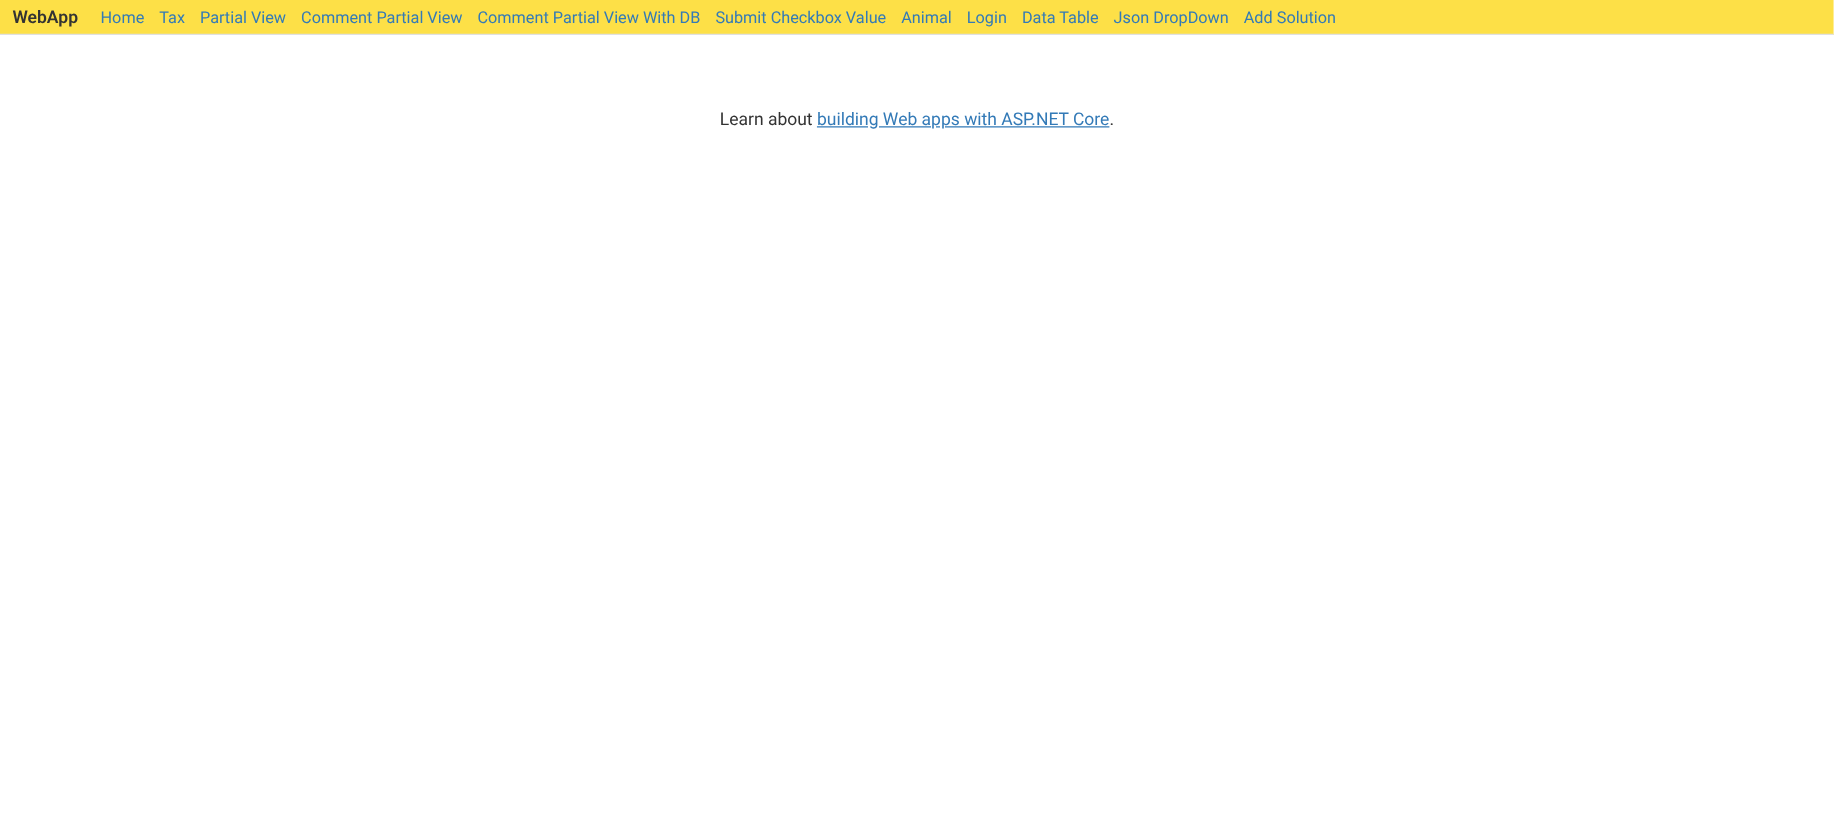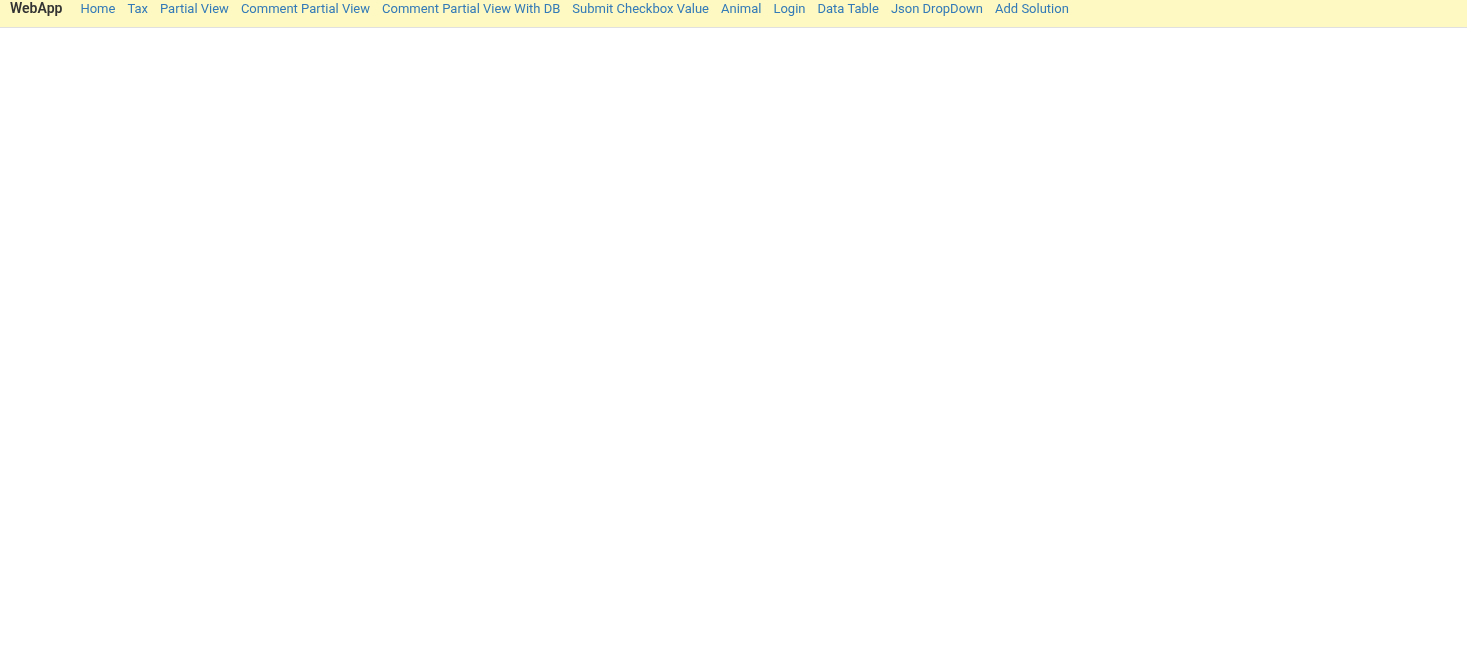--- a/index.html
+++ b/index.html
@@ -10,25 +10,25 @@
 
     body {
       font-family: -apple-system, BlinkMacSystemFont, "Segoe UI", Roboto, "Helvetica Neue", Arial, sans-serif;
       background: #ffffff;
       color: #333;
       font-size: 14px;
     }
 
     nav {
       display: flex;
-      align-items: flex-start;
+      align-items: center;
       padding: 0 10px;
       height: 28px;
       border-bottom: 1px solid #e0e0e0;
-      background: #fef9c3;
+      background: #fde047;
       flex-wrap: nowrap;
       white-space: nowrap;
     }
 
     .nav-brand {
       font-size: 14px;
       font-weight: 600;
       color: #333;
       margin-right: 12px;
       text-decoration: none;
@@ -70,13 +70,16 @@
   </style>
 </head>
 <body>
 
 <nav>
   <a class="nav-brand">WebApp</a>
   <div id="nav-links-container"><a class="nav-link" href="#">Home</a><a class="nav-link" href="#">Tax</a><a class="nav-link" href="#">Partial View</a><a class="nav-link" href="#">Comment Partial View</a><a class="nav-link" href="#">Comment Partial View With DB</a><a class="nav-link" href="#">Submit Checkbox Value</a><a class="nav-link" href="#">Animal</a><a class="nav-link" href="#">Login</a><a class="nav-link" href="#">Data Table</a><a class="nav-link" href="#">Json DropDown</a><a class="nav-link" href="#">Add Solution</a></div>
 </nav>
 
 <div class="main-content">
+  <p class="welcome-subtext">
+    <span>Learn about </span><a class="welcome-link">building Web apps with ASP.NET Core</a><span>.</span>
+  </p>
 </div>
 
 </body></html>

